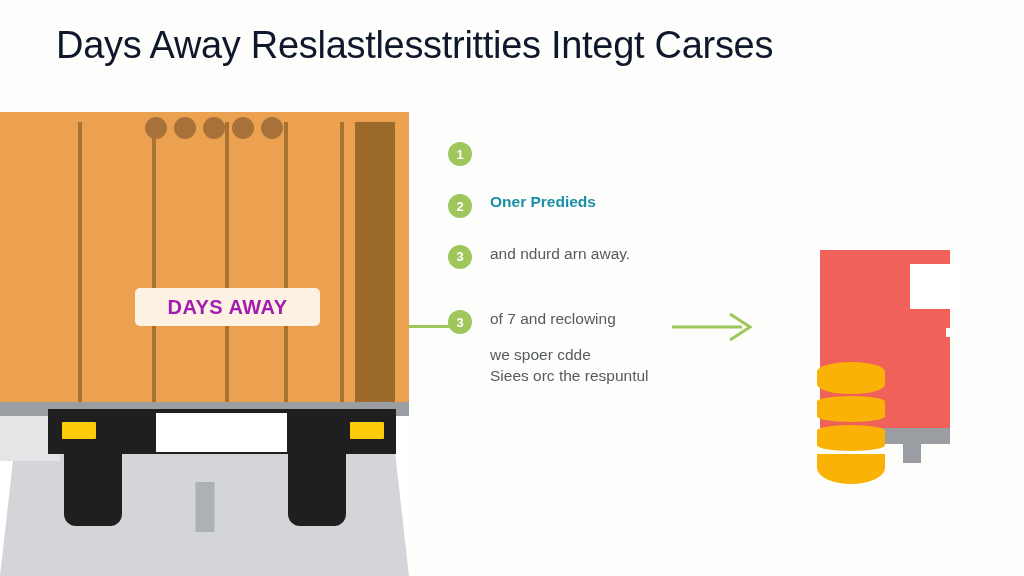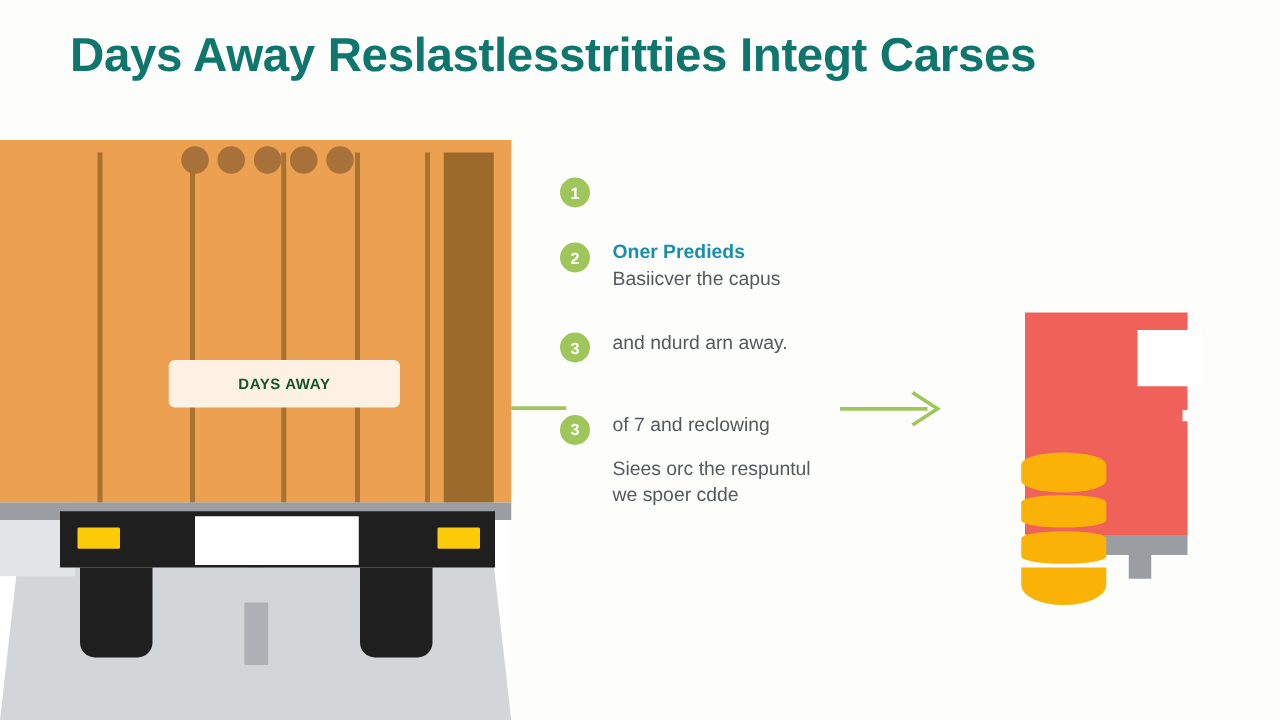--- a/index.html
+++ b/index.html
@@ -10,22 +10,22 @@
     position:relative;
     overflow:hidden;
   }
   .canvas { position:absolute; inset:0; }
 
   
   .title {
     position:absolute;
     left:56px; top:24px;
     font-size:38px;
-    font-weight:bold;
-    color:#0f766e;
+    font-weight:normal;
+    color:#0f172a;
     letter-spacing:-0.3px;
     white-space:nowrap;
   }
 
   
   .truck-scene { position:absolute; left:0; top:112px; width:409px; height:464px; }
 
   .road {
     position:absolute; left:0; bottom:0; width:409px; height:290px;
     background:#ffffff;
@@ -73,21 +73,21 @@
     background:#9c6a2b;
   }
   .plaque {
     position:absolute; left:135px; top:176px;
     width:185px; height:38px;
     background:#fdf1e4;
     border-radius:5px;
     display:flex; align-items:center; justify-content:center;
   }
   .plaque-text {
-    font-size:12px; font-weight:bold; color:#14532d; letter-spacing:.5px;
+    font-size:20px; font-weight:bold; color:#a21caf; letter-spacing:.5px;
   }
 
   .bumper-shadow {
     position:absolute; left:0; top:290px; width:409px; height:14px;
     background:#9a9da1;
   }
   .bumper {
     position:absolute; left:48px; top:297px; width:348px; height:45px;
     background:#1f1f1f;
   }
@@ -227,37 +227,36 @@
     <div class="step" style="margin-bottom:52px">
       <div class="badge">1</div>
       <div class="step-body">
       </div>
     </div>
 
     <div class="step" style="margin-bottom:30px">
       <div class="badge">2</div>
       <div class="step-body">
         <div class="step-head">Oner Predieds</div>
-        <div class="step-text">Basiicver the capus</div>
       </div>
     </div>
 
     <div class="step" style="margin-bottom:44px">
       <div class="badge">3</div>
       <div class="step-body">
         <div class="step-text">and ndurd arn away.</div>
       </div>
     </div>
 
     <div class="step">
       <div class="badge">3</div>
       <div class="step-body">
         <div class="step-text" style="margin-bottom:14px">of 7 and reclowing</div>
+        <div class="step-text">we spoer cdde</div>
         <div class="step-text">Siees orc the respuntul</div>
-        <div class="step-text">we spoer cdde</div>
       </div>
     </div>
   </div>
 
   <div class="arrow-wrap">
     <svg width="90" height="34" viewBox="0 0 90 34">
       <line x1="0" y1="17" x2="70" y2="17" stroke="#9fc65a" stroke-width="3"></line>
       <polyline points="58,4 78,17 58,30" fill="none" stroke="#9fc65a" stroke-width="3"></polyline>
     </svg>
   </div>

